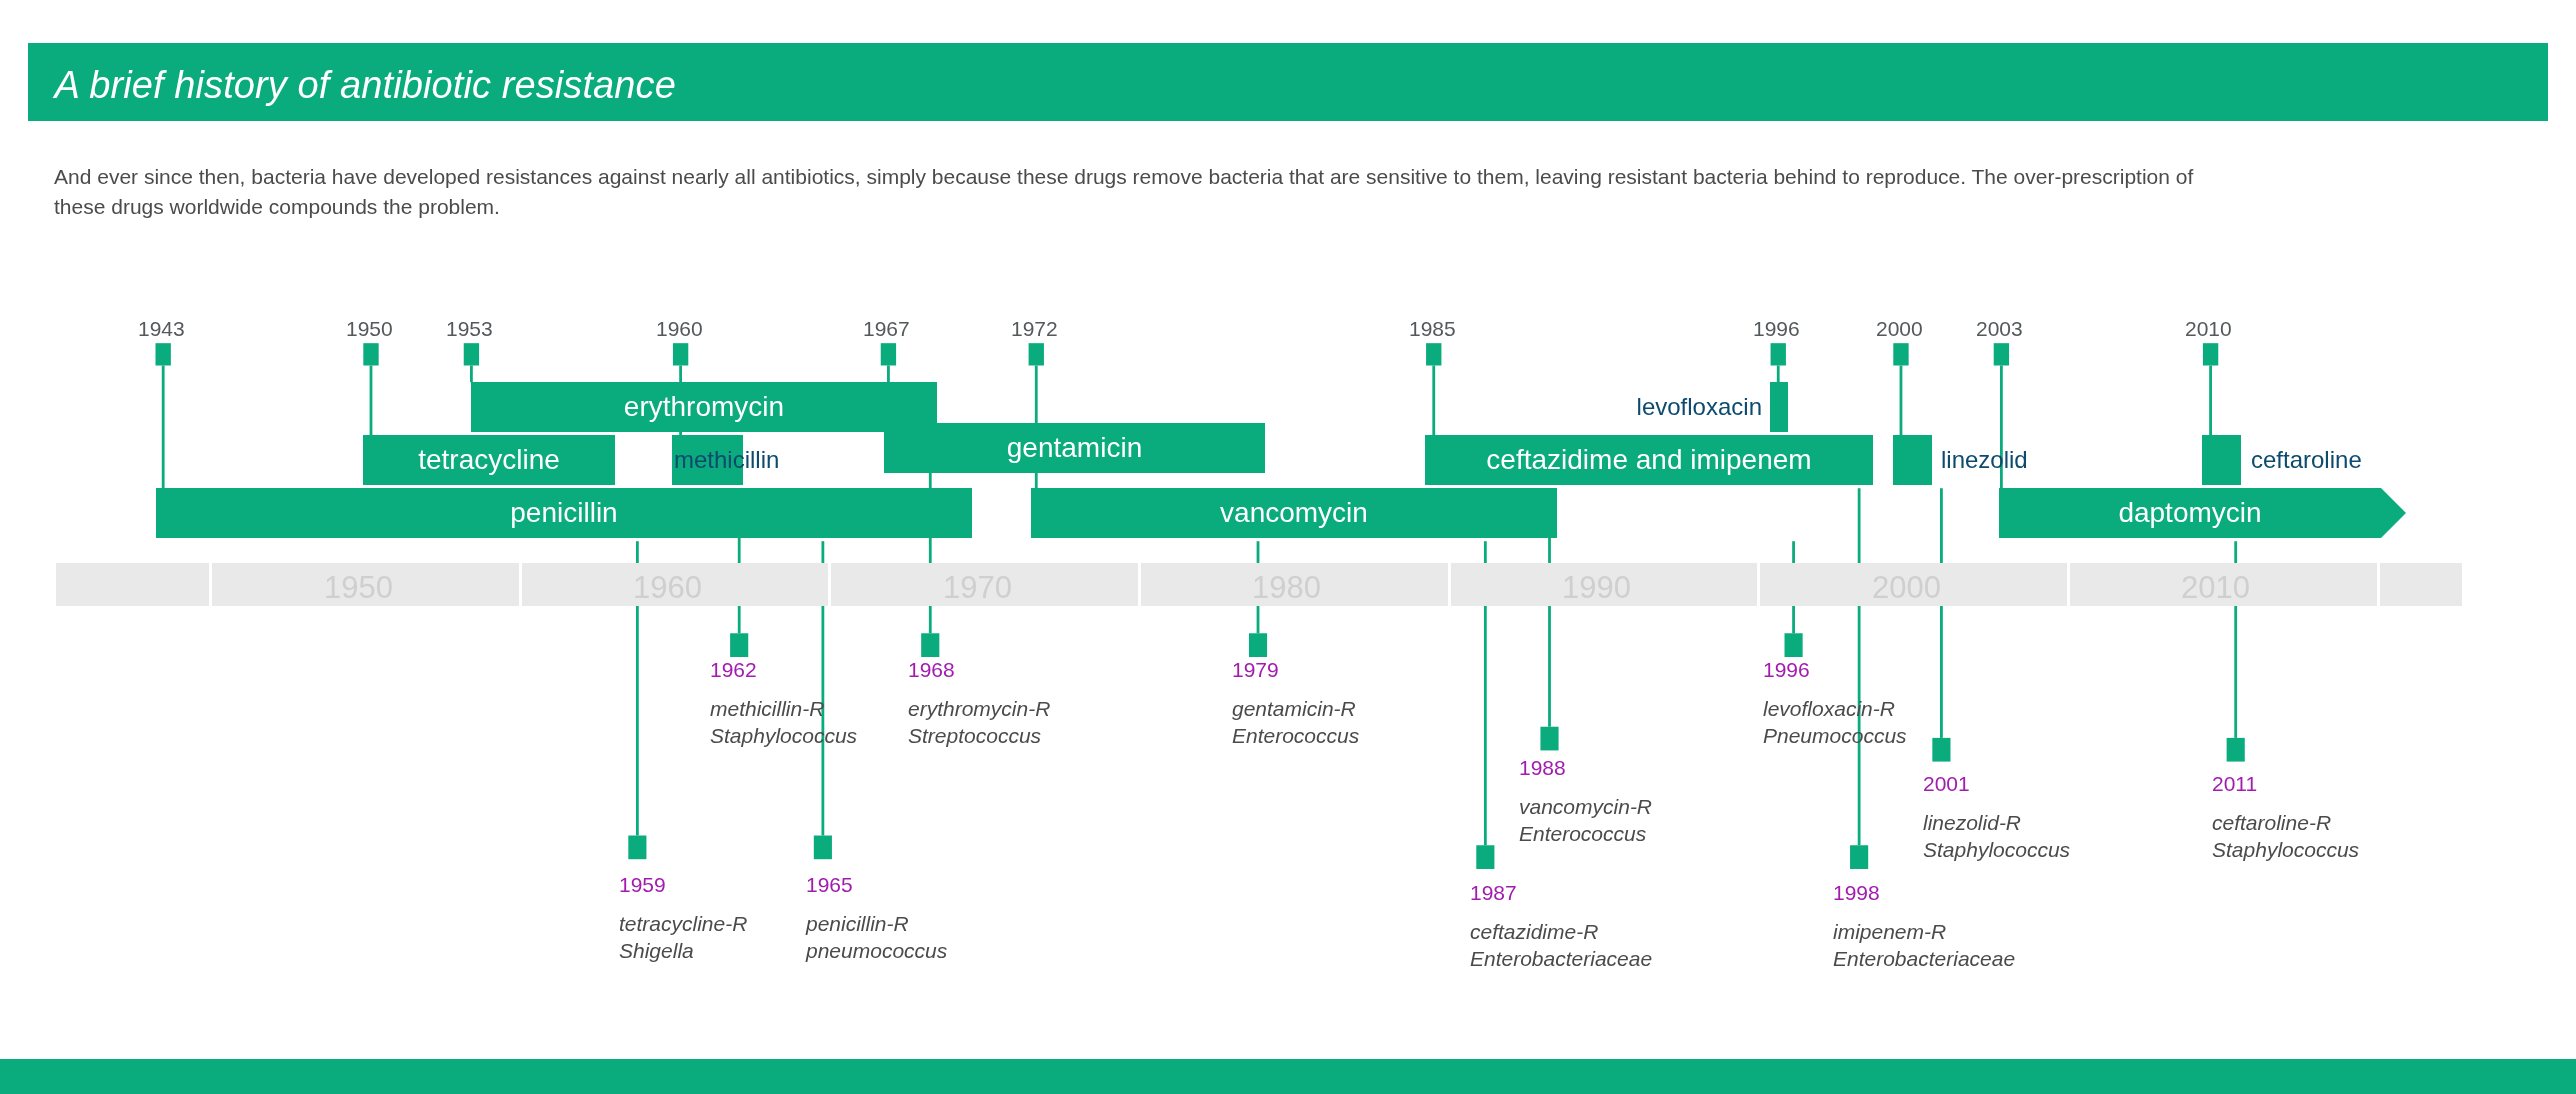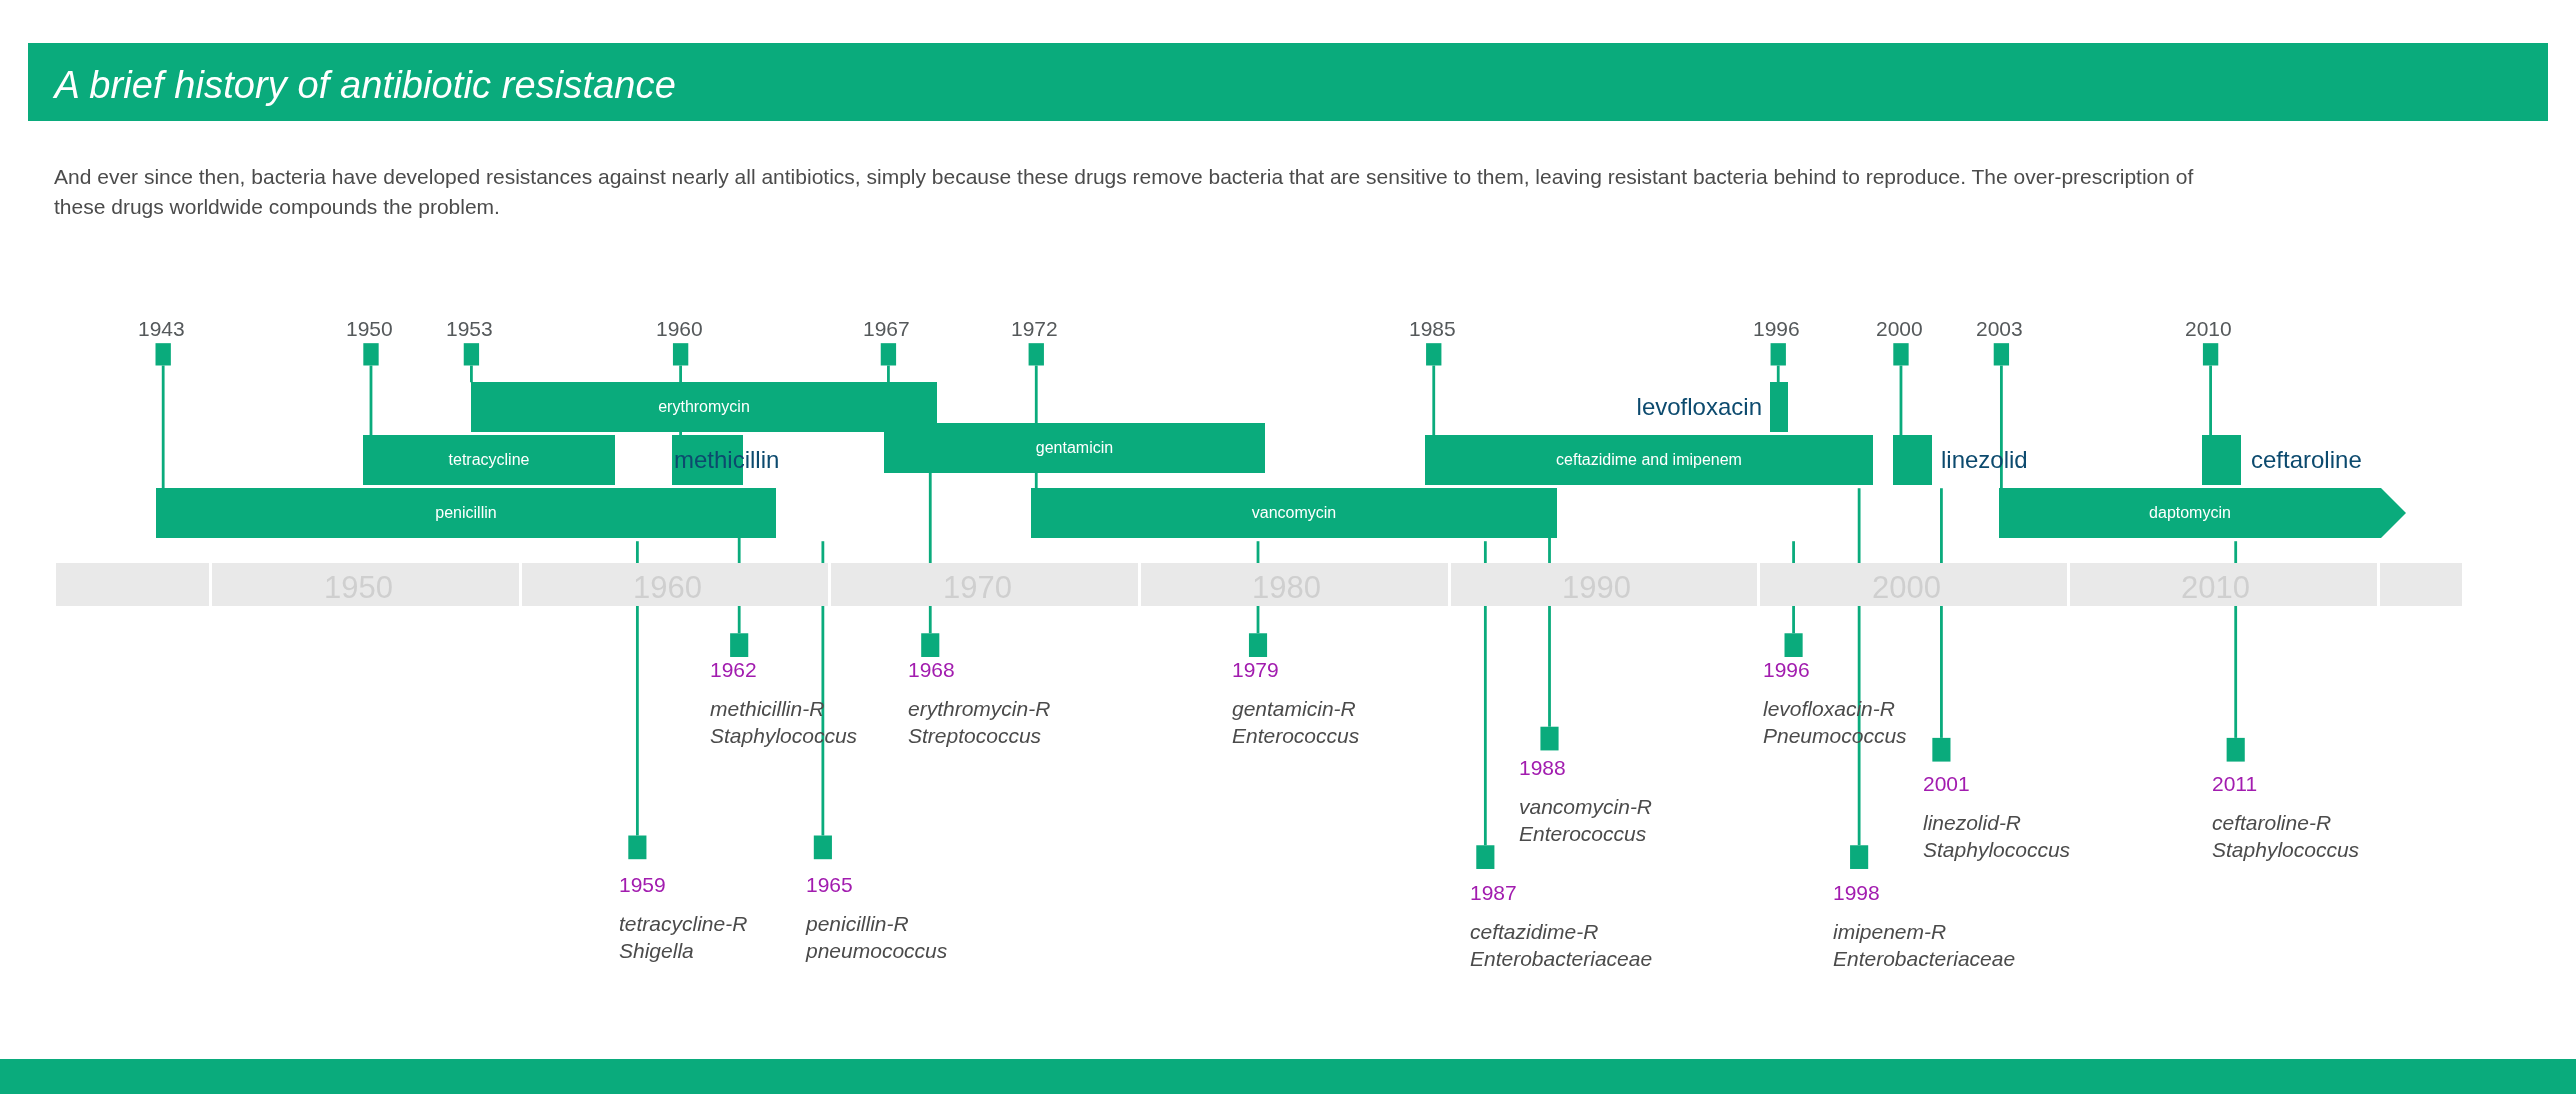--- a/index.html
+++ b/index.html
@@ -40,21 +40,21 @@
   }
 
   
   .year-top{
     position:absolute;font-size:21px;color:#55595b;white-space:nowrap;
   }
 
   
   .bar{
     position:absolute;height:50px;background:#0aab7c;
-    color:#ffffff;font-size:16px;
+    color:#ffffff;font-size:28px;
     display:flex;align-items:center;justify-content:center;
     white-space:nowrap;box-sizing:border-box;
   }
   .bar.arrow::after{
     content:"";position:absolute;left:100%;top:0;
     border-top:25px solid transparent;border-bottom:25px solid transparent;
     border-left:25px solid #0aab7c;
   }
   .bar-out-label{
     position:absolute;font-size:24px;color:#0c4a6e;white-space:nowrap;
@@ -184,21 +184,21 @@
       </div>
       <div class="bar" style="left: 1425px; top: 435px; width: 448px;">
         <span>ceftazidime and imipenem</span>
       </div>
       <div class="bar" style="left: 1770px; top: 382px; width: 18px;"></div>
       <div class="bar-out-label" style="top: 382px; left: 1625px; width: 137px; justify-content: flex-end;">levofloxacin</div>
       <div class="bar" style="left: 1893px; top: 435px; width: 39px;"></div>
       <div class="bar-out-label" style="top: 435px; left: 1941px;">linezolid</div>
       <div class="bar" style="left: 2202px; top: 435px; width: 39px;"></div>
       <div class="bar-out-label" style="top: 435px; left: 2251px;">ceftaroline</div>
-      <div class="bar" style="left: 156px; top: 488px; width: 620px;">
+      <div class="bar" style="left: 156px; top: 488px; width: 816px;">
         <span>penicillin</span>
       </div>
       <div class="bar" style="left: 1031px; top: 488px; width: 526px;">
         <span>vancomycin</span>
       </div>
       <div class="bar arrow" style="left: 1999px; top: 488px; width: 382px;">
         <span>daptomycin</span>
       </div>
     </div>
 

